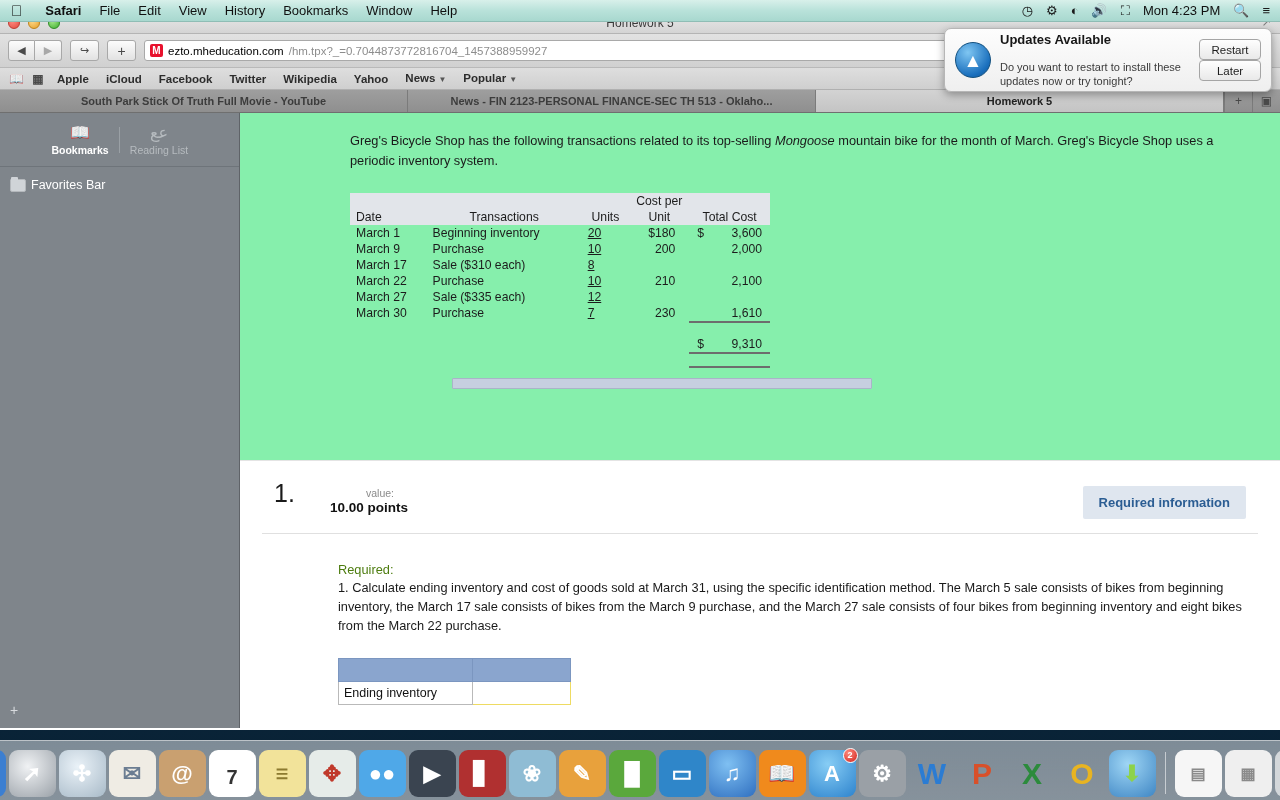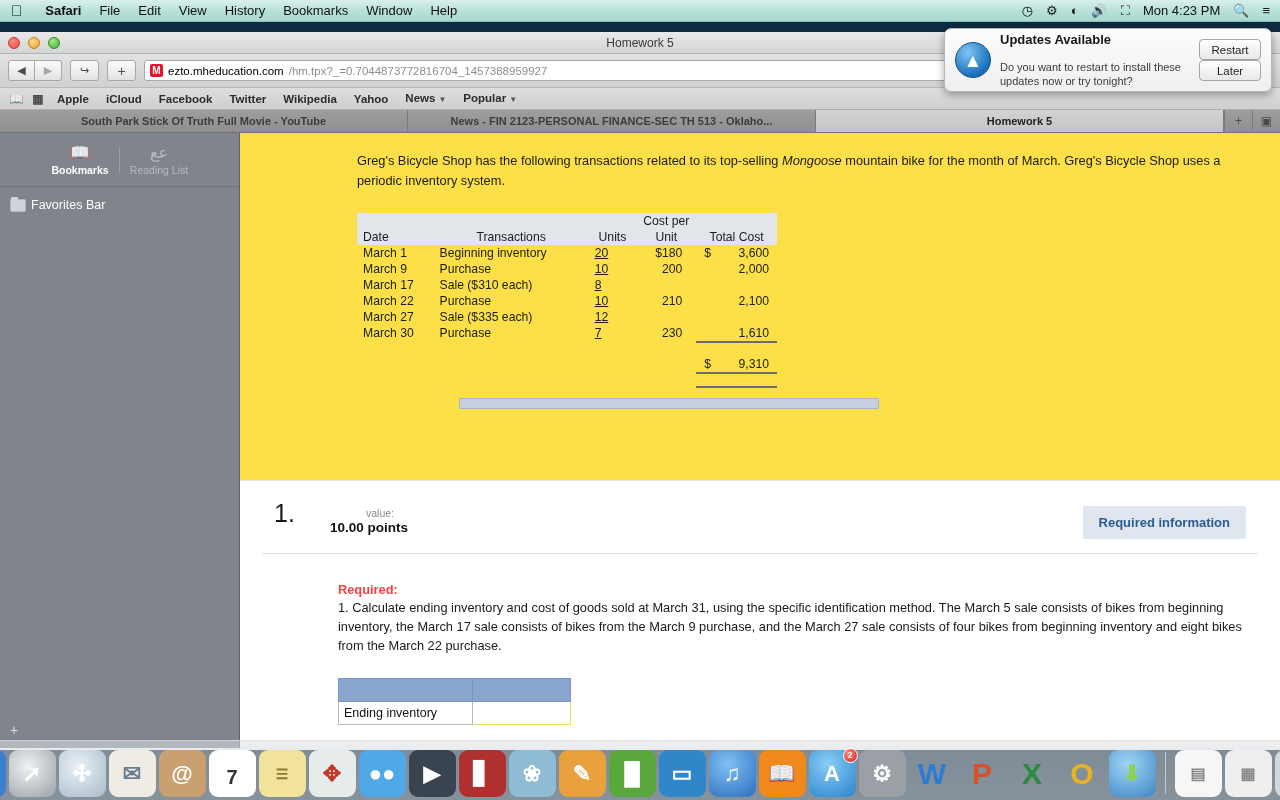--- a/index.html
+++ b/index.html
@@ -36,21 +36,21 @@
   .menu-item.bold { font-weight: bold; }
   #menubar-right {
     margin-left: auto; display: flex; align-items: center;
     gap: 13px; padding-right: 10px;
   }
   .mb-icon { display:inline-block; line-height: 22px; font-size: 13px; color:#1a1a1a; }
   #mb-clock { font-size: 13px; white-space: nowrap; }
 
   
   #safari-window {
-    position: absolute; left: 0; top: 32px;
+    position: absolute; left: 0; top: 12px;
     width: 1280px; height: 718px;
     background: #fff;
     overflow: hidden;
   }
   #titlebar {
     position: relative;
     height: 22px;
     background: linear-gradient(180deg,#e9e9e9 0%,#d4d4d4 100%);
     border-bottom: 1px solid #b4b4b4;
     display: flex; align-items: center; justify-content: center;
@@ -178,21 +178,21 @@
   #sidebar-add {
     position: absolute; bottom: 10px; left: 10px;
     font-size: 14px; color: #d8dbde;
   }
 
   
   #content {
     flex: 1; background: #ffffff; overflow: hidden; position: relative;
   }
   #content-top {
-    background: #fde047; padding: 18px 0 0 15px; height: 348px;
+    background: #86efac; padding: 18px 0 0 8px; height: 348px;
     border-bottom: 1px solid #e4e4e4;
   }
   #intro-text {
     font-size: 12.8px; color: #1a1a1a; line-height: 1.55;
     padding: 0 18px 0 102px; margin-right: 8px;
   }
   #intro-text i { font-style: italic; }
 
   
   #txn-wrap { padding-left: 102px; margin-top: 22px; }
@@ -234,21 +234,21 @@
   #q-value-label { font-size: 10.5px; color: #8a8a8a; line-height: 1.2; margin-left: 36px; }
   #q-points { font-size: 13.5px; font-weight: bold; color: #111; }
   #required-badge {
     margin-left: auto; margin-top: 7px; margin-right: 12px;
     background: #dfe6ef; color: #2b5d93;
     font-size: 13px; font-weight: bold;
     padding: 9px 16px; border-radius: 2px;
   }
 
   #question-body { padding: 28px 30px 0 98px; }
-  #req-title { font-size: 12.8px; font-weight: bold; color: #ef4444; }
+  #req-title { font-size: 12.8px; font-weight: normal; color: #4d7c0f; }
   #req-text { font-size: 12.8px; color: #1a1a1a; line-height: 1.5; margin-top: 1px; }
 
   #answer-table {
     border-collapse: collapse; margin-top: 22px; font-size: 12.5px;
   }
   #answer-table td { height: 23px; }
   .ans-head { background: #8aa5ce; }
   .ans-head td { border: 1px solid #7b96c0; }
   .ans-label {
     width: 134px; border: 1px solid #b9b9b9; padding: 0 5px;

